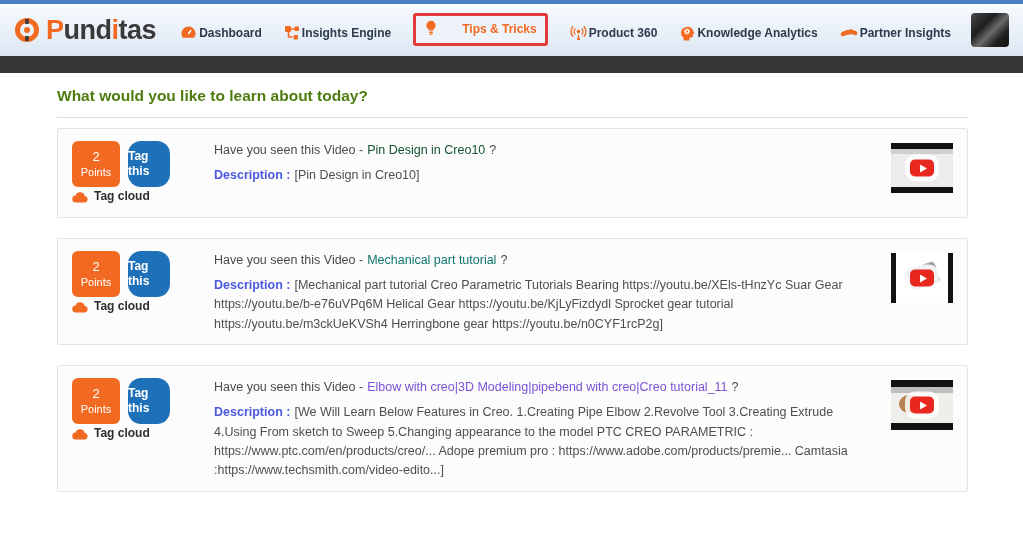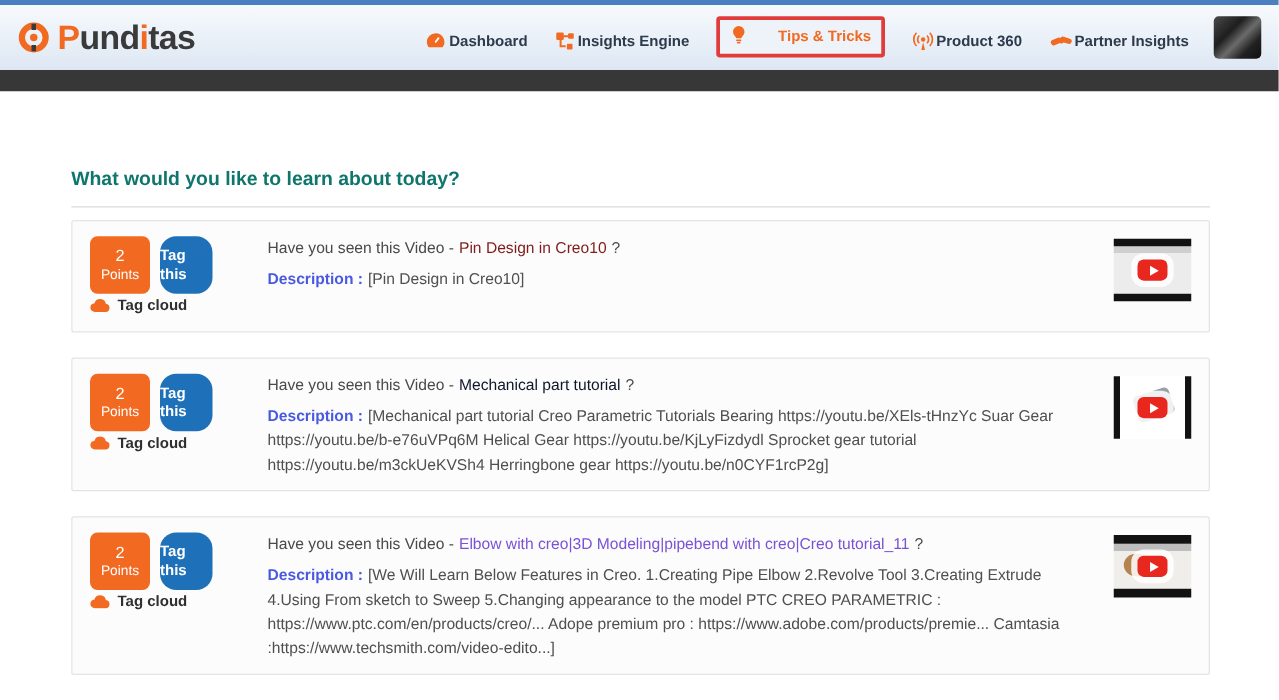--- a/index.html
+++ b/index.html
@@ -20,21 +20,21 @@
   .nav-item.highlight { border:3px solid #e23b3b; border-radius:3px;
     padding:4px 8px 5px 8px; background:#eef3f9; margin-bottom:2px;gap:24px; }
   .nav-item.highlight .label { color:#f26a21; }
   .nav-icon { height:18px; display:flex; align-items:center; justify-content:center; }
   .avatar { width:38px; height:34px; border-radius:4px; margin-left:20px; cursor:pointer;
     background:linear-gradient(135deg,#4a4a4a 0%,#1e1e1e 35%,#6b6b6b 55%,#222 75%,#101010 100%); }
   .darkbar { height:17px; background:#373737; }
 
   
   .content { padding:14px 55px 0 57px; }
-  .page-heading { font-size:15.5px; font-weight:bold; color:#0f766e;margin-top:48px; }
+  .page-heading { font-size:15.5px; font-weight:bold; color:#4d7c0f; }
   .rule { border:none; border-top:1px solid #dcdcdc; margin:12px 0 0 0; }
   .tabs { display:flex; gap:6px; margin-top:8px; }
   .tab { height:34px; display:inline-flex; align-items:center; padding:0 17px;
     font-size:13px; color:#333e50; background:#fff; border:1px solid #d8d8d8;
     border-radius:3px; cursor:pointer; }
   .tab.active { background:#c6c6c6; border-color:#b8b8b8; border-radius:4px; }
 
   .cards { margin-top:10px; }
   .card { display:flex; border:1px solid #e4e4e4; background:#fcfcfc; border-radius:2px;
     padding:12px 14px 10px 14px; margin-bottom:20px; }
@@ -131,20 +131,36 @@
           <circle cx="8.5" cy="6.5" r="1.8" fill="#f26a21"></circle>
           <path d="M5.4 9.6a4.4 4.4 0 0 1 0-6.2M11.6 3.4a4.4 4.4 0 0 1 0 6.2" stroke="#f26a21" stroke-width="1.4" fill="none"></path>
           <path d="M3.2 11.8a7.5 7.5 0 0 1 0-10.6M13.8 1.2a7.5 7.5 0 0 1 0 10.6" stroke="#f26a21" stroke-width="1.4" fill="none"></path>
           <path d="M8.5 8.8l1.5 6.2h-3z" fill="#f26a21"></path>
         </svg>
       </span>
       <span class="label">Product 360</span>
     </div>
     <div class="nav-item">
       <span class="nav-icon">
+        <svg width="16" height="17" viewBox="0 0 16 17">
+          <path d="M4.5 16.5v-2.7c-1.5-1.1-2.5-2.9-2.5-5A6.3 6.3 0 0 1 14.2 7l1.3 2.8h-1.6v2.3c0 .9-.7 1.5-1.6 1.5h-1.8v2.9z" fill="#f26a21"></path>
+          <circle cx="8" cy="7.5" r="2" fill="#fff"></circle>
+          <g stroke="#fff" stroke-width="1.1">
+            <line x1="8" y1="4.4" x2="8" y2="10.6"></line>
+            <line x1="4.9" y1="7.5" x2="11.1" y2="7.5"></line>
+            <line x1="5.8" y1="5.3" x2="10.2" y2="9.7"></line>
+            <line x1="10.2" y1="5.3" x2="5.8" y2="9.7"></line>
+          </g>
+          <circle cx="8" cy="7.5" r="1.1" fill="#f26a21"></circle>
+        </svg>
+      </span>
+      <span class="label">Knowledge Analytics</span>
+    </div>
+    <div class="nav-item">
+      <span class="nav-icon">
         <svg width="18" height="14" viewBox="0 0 18 14">
           <rect x="0.5" y="5" width="9" height="4.4" rx="2.2" fill="#f26a21" transform="rotate(-22 5 7.2)"></rect>
           <rect x="8" y="4" width="9.5" height="4.4" rx="2.2" fill="#f26a21" transform="rotate(18 12.7 6.2)"></rect>
           <circle cx="9" cy="6.5" r="2.2" fill="#f26a21"></circle>
         </svg>
       </span>
       <span class="label">Partner Insights</span>
     </div>
   </div>
   <div class="avatar"></div>
@@ -175,21 +191,21 @@
           <span>
             <svg width="17" height="11" viewBox="0 0 17 11">
                 <path d="M4 10.5a3.5 3.5 0 0 1-.4-7A4.7 4.7 0 0 1 12.7 4 3.3 3.3 0 0 1 13 10.5z" fill="#f26a21"></path>
               </svg>
           </span>
           <span class="label">Tag cloud</span>
         </div>
       </div>
       <div class="card-mid">
         <div class="q-line">
-          <span>Have you seen this Video -</span><a style="color:#7f1d1d">Pin Design in Creo10</a><span>?</span>
+          <span>Have you seen this Video -</span><a style="color:#14532d">Pin Design in Creo10</a><span>?</span>
         </div>
         <div class="desc">
           <span class="dlabel">Description :</span><span class="dbody">[Pin Design in Creo10]</span>
         </div>
       </div>
       <div class="thumb v1">
         <span class="play"></span>
       </div>
     </div>
 
@@ -209,21 +225,21 @@
           <span>
             <svg width="17" height="11" viewBox="0 0 17 11">
                 <path d="M4 10.5a3.5 3.5 0 0 1-.4-7A4.7 4.7 0 0 1 12.7 4 3.3 3.3 0 0 1 13 10.5z" fill="#f26a21"></path>
               </svg>
           </span>
           <span class="label">Tag cloud</span>
         </div>
       </div>
       <div class="card-mid">
         <div class="q-line">
-          <span>Have you seen this Video -</span><a style="color:#0f172a">Mechanical part tutorial</a><span>?</span>
+          <span>Have you seen this Video -</span><a style="color:#0f766e">Mechanical part tutorial</a><span>?</span>
         </div>
         <div class="desc">
           <span class="dlabel">Description :</span><span class="dbody">[Mechanical part tutorial Creo Parametric Tutorials Bearing https://youtu.be/XEls-tHnzYc Suar Gear https://youtu.be/b-e76uVPq6M Helical Gear https://youtu.be/KjLyFizdydl Sprocket gear tutorial https://youtu.be/m3ckUeKVSh4 Herringbone gear https://youtu.be/n0CYF1rcP2g]</span>
         </div>
       </div>
       <div class="thumb v2">
         <span class="play"></span>
       </div>
     </div>
 

